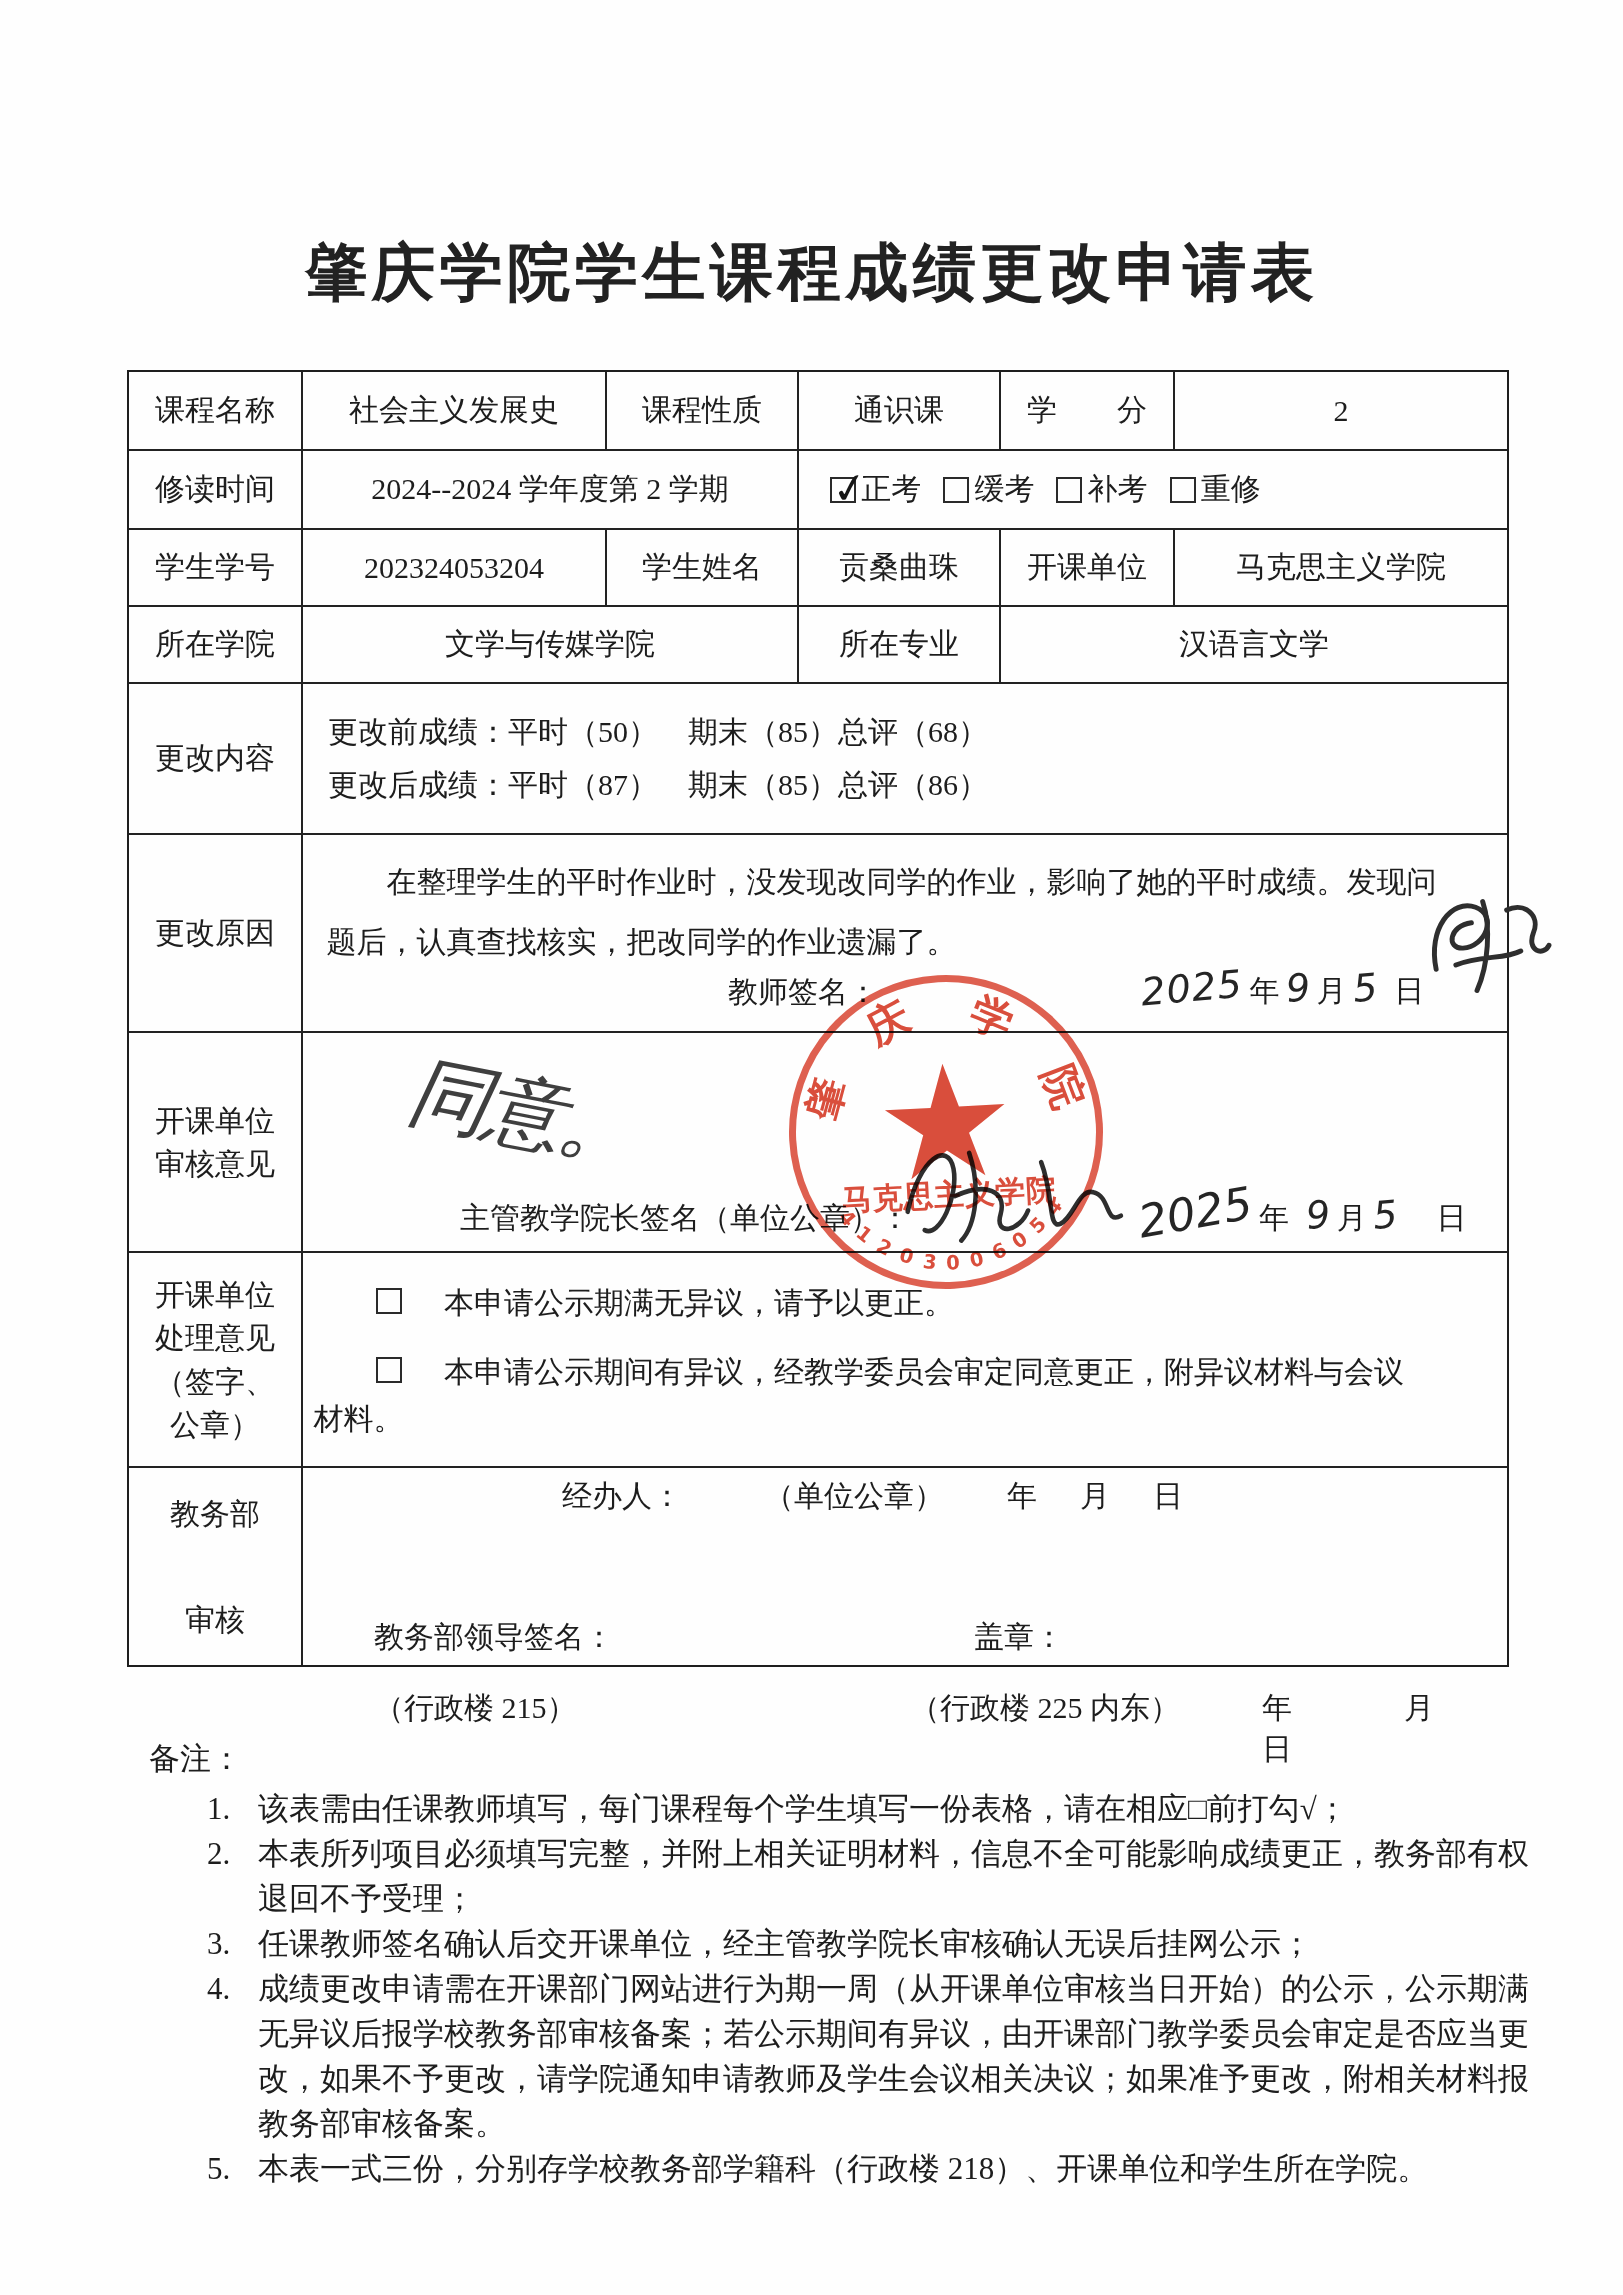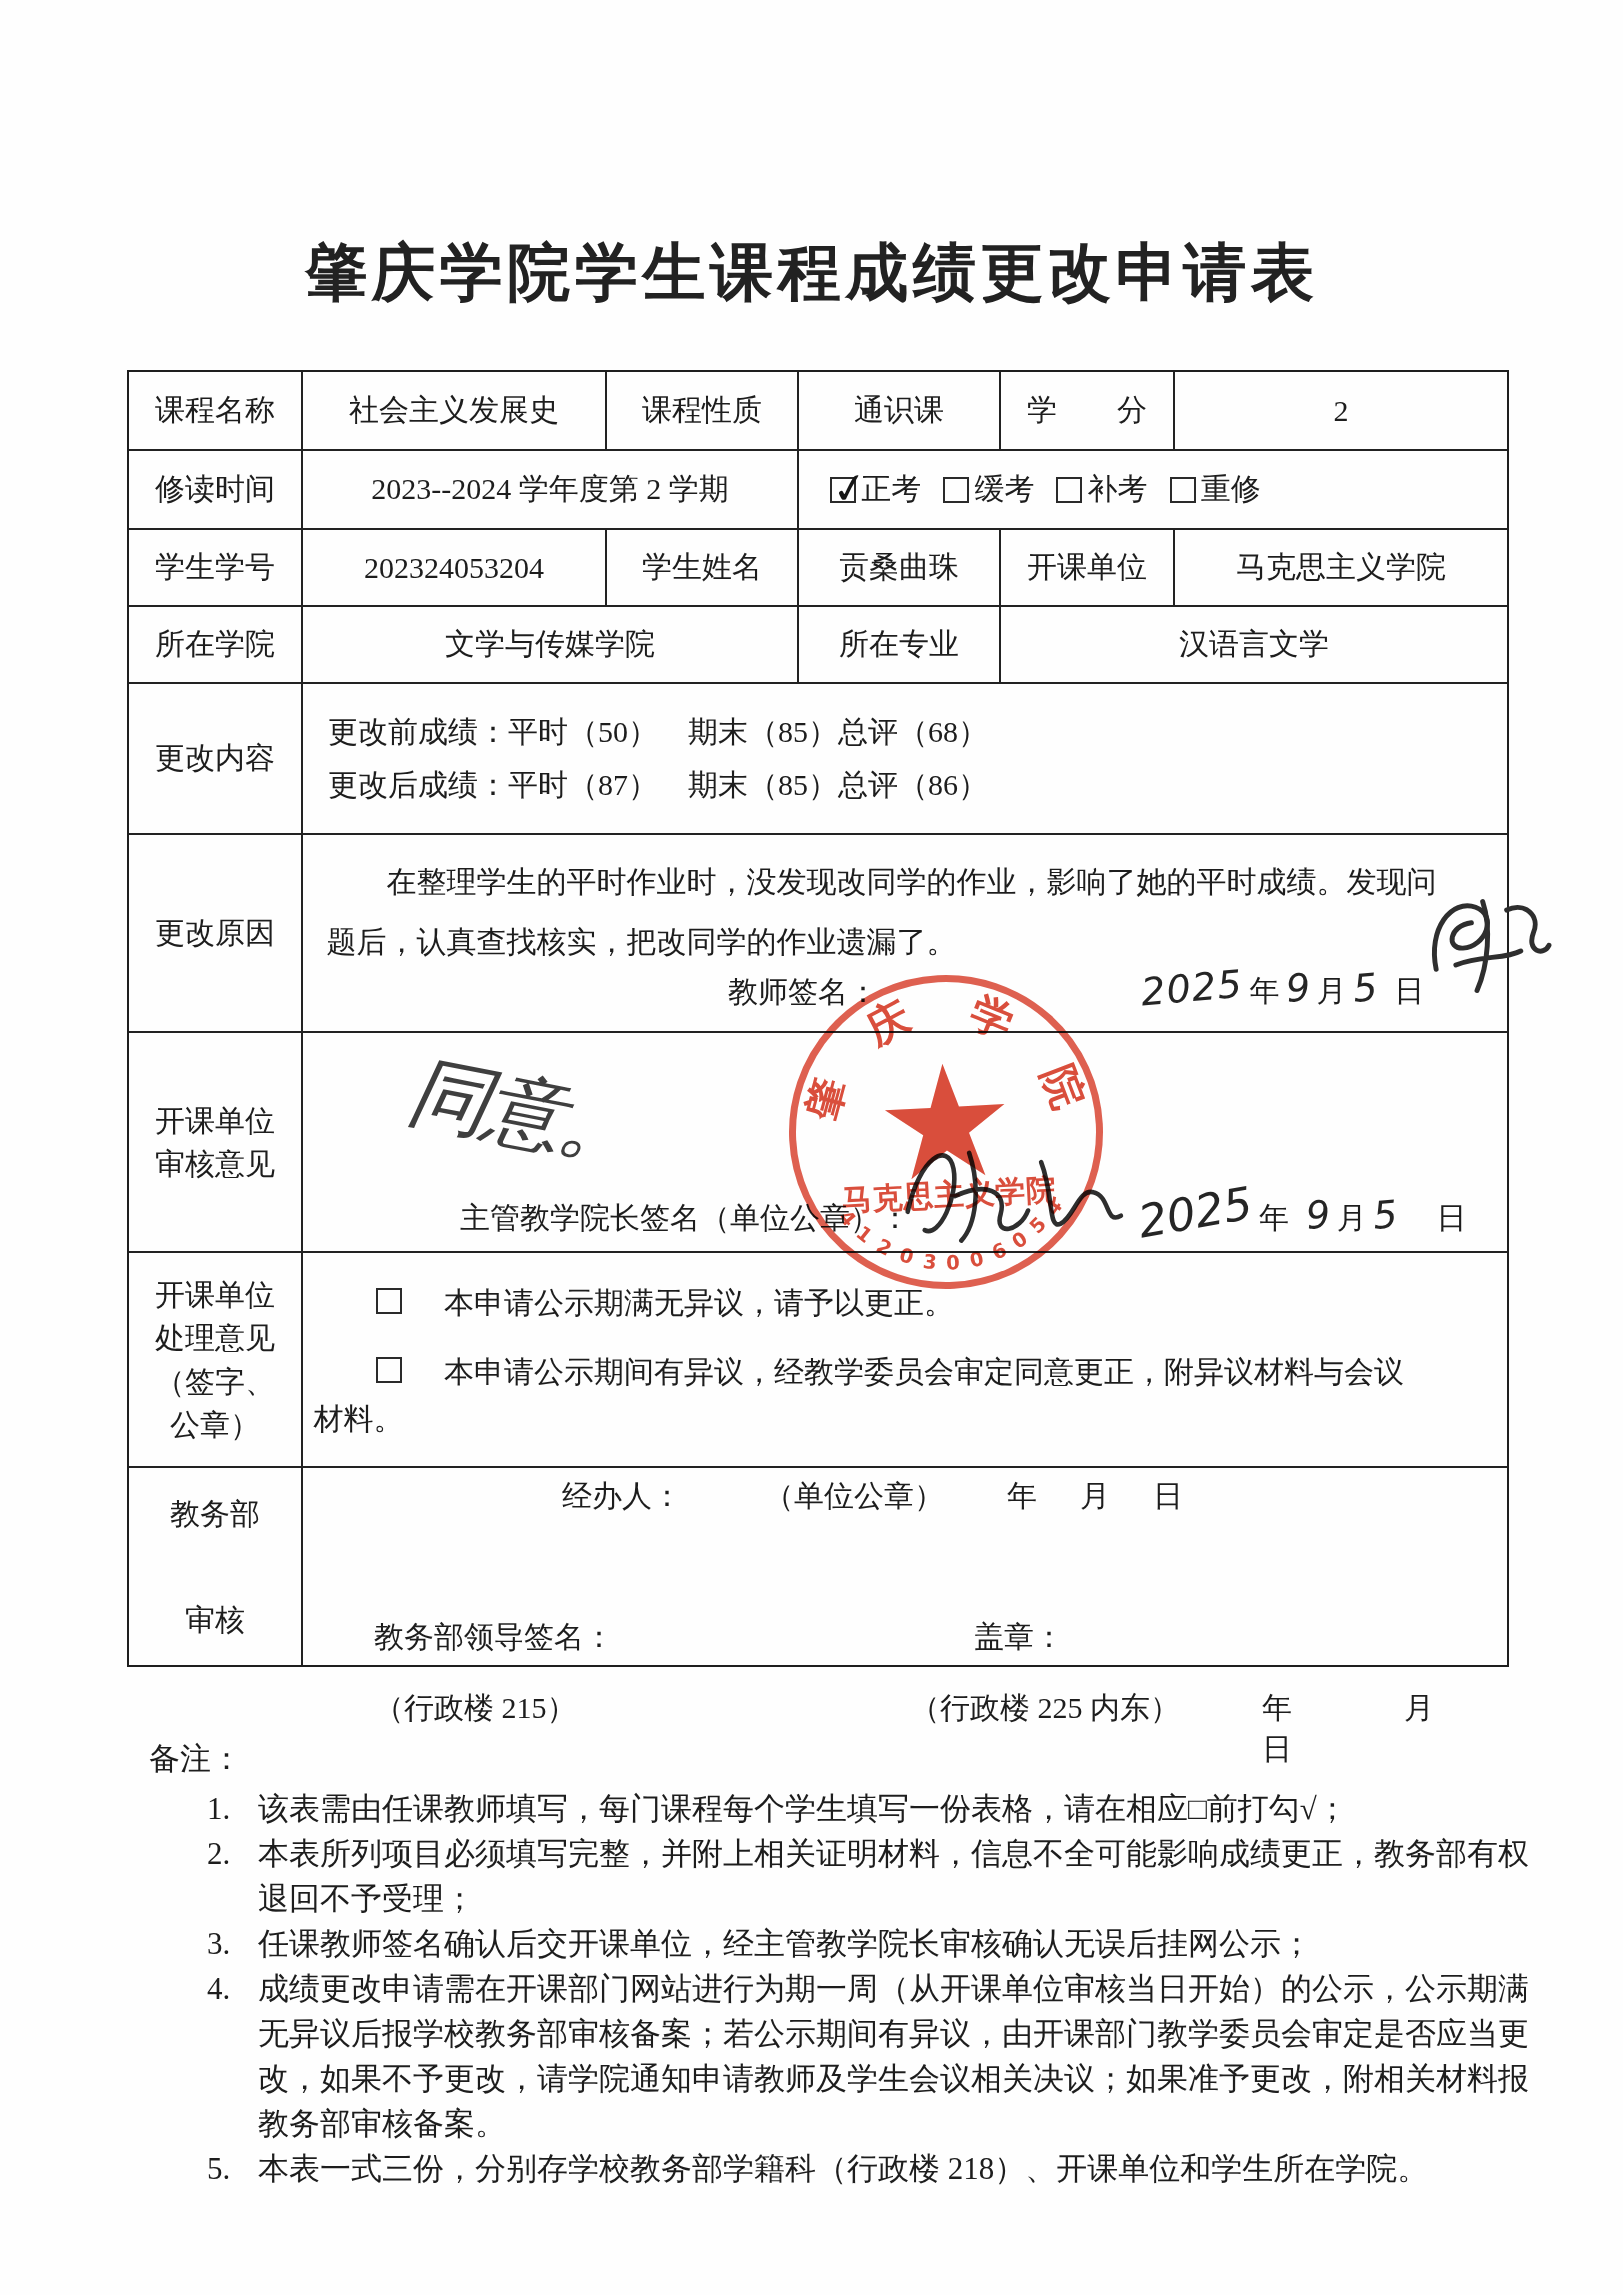--- a/index.html
+++ b/index.html
@@ -146,21 +146,21 @@
       <div class="cell c1">课程名称</div>
       <div class="cell c2">社会主义发展史</div>
       <div class="cell c3">课程性质</div>
       <div class="cell c4">通识课</div>
       <div class="cell c5">学　　分</div>
       <div class="cell c6">2</div>
     </div>
 
     <div class="trow h2">
       <div class="cell c1">修读时间</div>
-      <div class="cell c23">2023--2024 学年度第 2 学期</div>
+      <div class="cell c23">2024--2024 学年度第 2 学期</div>
       <div class="cell c56 exam-box">
         <span class="exam-opt checked">
           <span class="cb"></span>
           <span>正考</span>
         </span>
         <span class="exam-opt">
           <span class="cb"></span>
           <span>缓考</span>
         </span>
         <span class="exam-opt">

